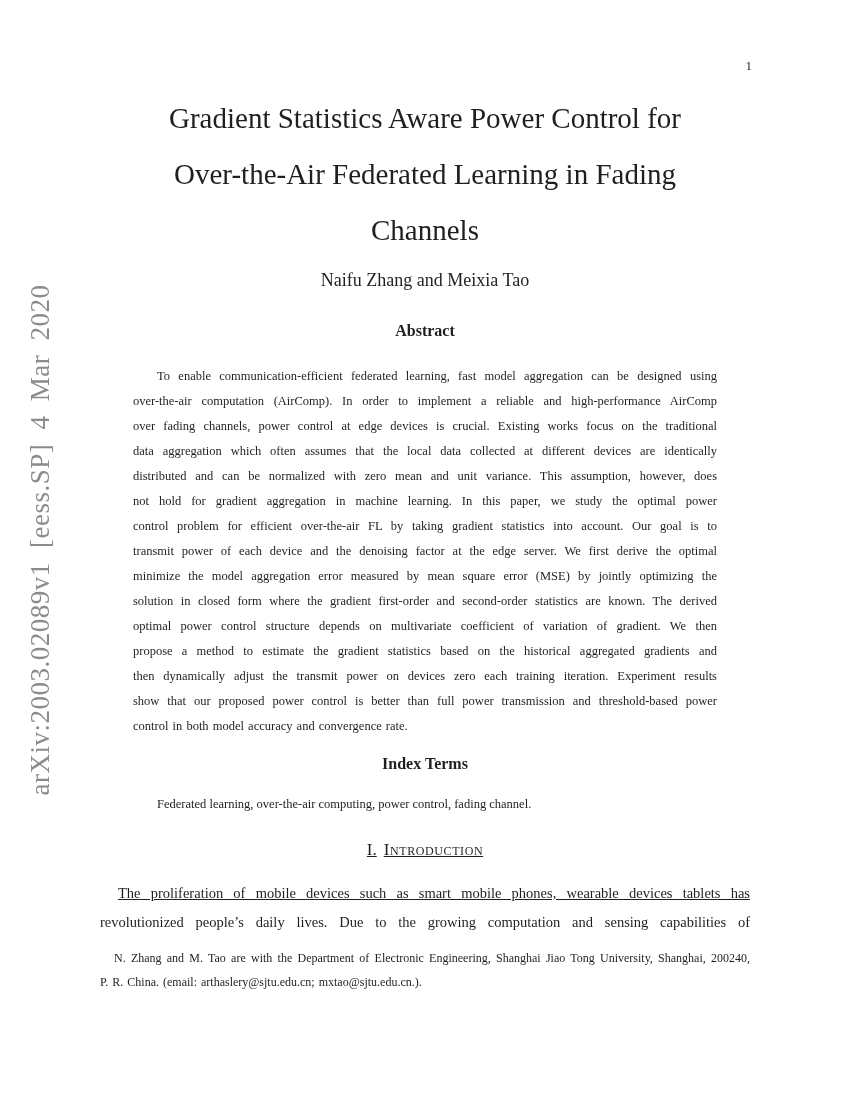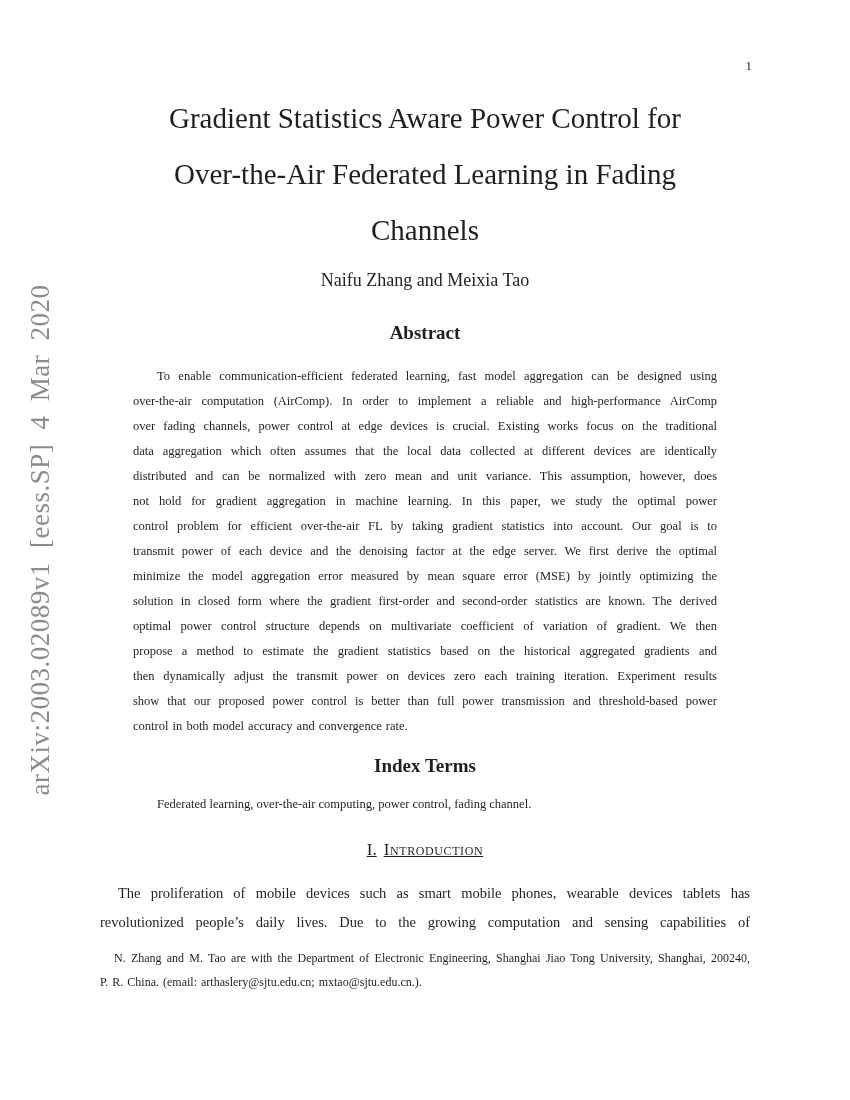--- a/index.html
+++ b/index.html
@@ -57,21 +57,21 @@
     width: 100%;
     text-align: center;
     font-size: 18px;
     line-height: 24px;
   }
   .block-heading {
     position: absolute;
     left: 0;
     width: 100%;
     text-align: center;
-    font-size: 19px;
+    font-size: 16px;
     font-weight: bold;
   }
   .abstract-heading { top: 322px; }
   .index-heading    { top: 755px; }
   .abstract-body {
     position: absolute;
     top: 364px;
     left: 133px;
     width: 584px;
     font-size: 12.5px;
@@ -114,21 +114,21 @@
     position: absolute;
     top: 879px;
     left: 100px;
     width: 650px;
     font-size: 14.5px;
   }
   .intro-body .jl {
     height: 29px;
     line-height: 29px;
   }
-  .intro-body .jl.first { padding-left: 18px; }
+  .intro-body .jl.first { padding-left: 18px; text-decoration: underline; }
   .footnote {
     position: absolute;
     top: 946px;
     left: 100px;
     width: 650px;
     font-size: 12px;
   }
   .footnote .jl {
     height: 24px;
     line-height: 24px;

